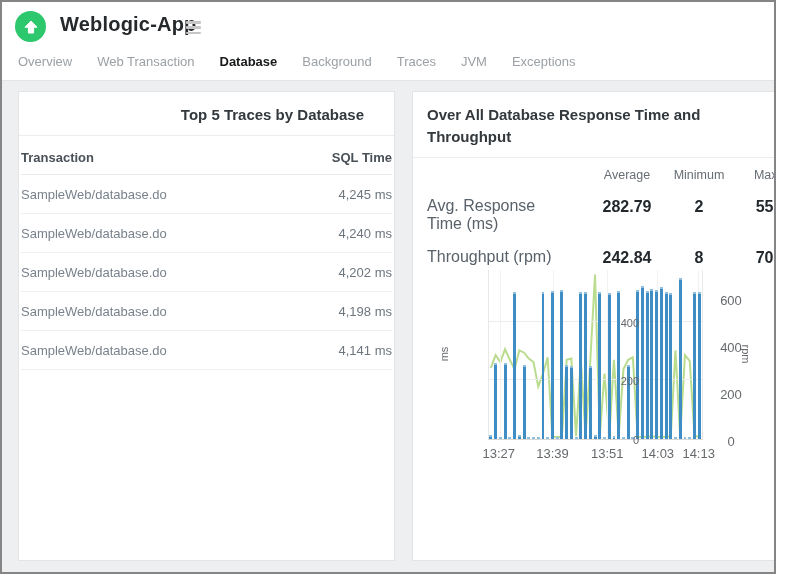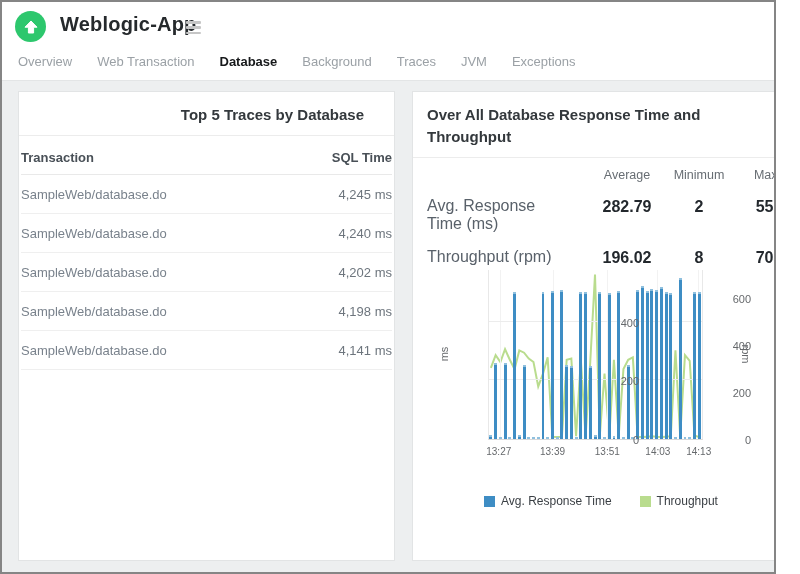--- a/index.html
+++ b/index.html
@@ -57,24 +57,24 @@
   .chart { position: absolute; left: 0; top: 168px; width: 378px; height: 260px; }
   .plot { position: absolute; left: 75px; top: 10px; width: 215px; height: 170px;
           border-left: 1px solid #e8e8e8; border-right: 1px solid #e8e8e8;
           border-bottom: 1px solid #d8d8d8; }
   .gridline-h { position: absolute; left: 0; right: 0; height: 1px; background: #ececec; }
   .gridline-v { position: absolute; top: 0; bottom: 0; width: 1px; background: #f2f2f2; }
   .bar { position: absolute; bottom: 0; background: #3e8dc4; border-top: 2px solid #8fc0de; }
   .line-svg { position: absolute; left: 0; top: 0; width: 100%; height: 100%; overflow: visible; }
   .ytick-l { position: absolute; right: 152px; width: 60px; text-align: right;
              font-size: 11px; color: #66696c; }
-  .ytick-r { position: absolute; left: 298px; width: 40px; text-align: right;
-             font-size: 11px; color: #66696c; }
+  .ytick-r { position: absolute; left: 298px; width: 40px; text-align: center;
+             font-size: 13px; color: #66696c; }
   .xtick { position: absolute; top: 186px; transform: translateX(-50%);
-           font-size: 10px; color: #66696c; }
+           font-size: 13px; color: #66696c; }
   .axis-label { position: absolute; font-size: 11px; color: #66696c; }
   .axis-ms  { left: 24px;  top: 88px; transform: rotate(-90deg); }
   .axis-rpm { left: 324px; top: 88px; transform: rotate(90deg); }
 
   
   .legend { position: absolute; left: 0; top: 402px; width: 100%; display: flex;
             justify-content: center; gap: 28px; }
   .legend-item { display: flex; align-items: center; gap: 6px; font-size: 12px;
                  color: #3a3f44; cursor: pointer; }
   .legend-swatch { width: 11px; height: 11px; display: inline-block; }
@@ -147,21 +147,21 @@
       <div class="stats">
           <span class="shead"></span>
           <span class="shead">Average</span>
           <span class="shead">Minimum</span>
           <span class="shead maxcol">Maximum</span>
           <span class="slabel">Avg. Response Time (ms)</span>
           <span class="sval">282.79</span>
           <span class="sval">2</span>
           <span class="sval">556</span>
           <span class="slabel">Throughput (rpm)</span>
-          <span class="sval">196.02</span>
+          <span class="sval">242.84</span>
           <span class="sval">8</span>
           <span class="sval">706</span>
         </div>
 
       <div class="chart">
         <div class="axis-label axis-ms">ms</div>
         <div class="axis-label axis-rpm">rpm</div>
         <div class="plot">
           <svg class="line-svg" viewBox="0 0 215 170" preserveAspectRatio="none">
               <polyline points="1.9,98.5 6.7,85.6 11.5,92.6 16.2,79.7 21.0,90.3 25.8,99.7 30.6,80.9 35.4,83.2 40.1,89.1 44.9,92.6 49.7,117.2 54.5,104.3 59.2,87.9 64.0,167.7 68.8,168.1 73.6,167.7 78.4,90.3 83.1,89.1 87.9,167.2 92.7,90.3 97.5,167.7 102.2,92.6 107.0,4.5 111.8,167.2 116.6,104.3 121.4,168.1 126.1,90.3 130.9,167.2 135.7,99.7 140.5,90.3 145.2,87.9 150.0,167.7 154.8,168.1 159.6,167.7 164.4,167.2 169.1,167.7 173.9,168.1 178.7,167.7 183.5,167.2 188.2,80.9 193.0,167.7 197.8,85.6 202.6,91.4 207.4,166.5 212.1,168.1" fill="none" stroke="#b9dc8e" stroke-width="2" vector-effect="non-scaling-stroke"></polyline>
@@ -226,26 +226,16 @@
           <div class="ytick-r" style="top: 127.103px;">200</div>
           <div class="ytick-r" style="top: 80.2069px;">400</div>
           <div class="ytick-r" style="top: 33.3103px;">600</div>
           <div class="xtick" style="left: 85.75px;">13:27</div>
           <div class="xtick" style="left: 139.5px;">13:39</div>
           <div class="xtick" style="left: 194.325px;">13:51</div>
           <div class="xtick" style="left: 244.85px;">14:03</div>
           <div class="xtick" style="left: 285.7px;">14:13</div>
         </div>
 
-      <div class="legend">
-          <div class="legend-item">
-            <span class="legend-swatch" style="background: rgb(62, 141, 196);"></span>
-            <span>Avg. Response Time</span>
-          </div>
-          <div class="legend-item">
-            <span class="legend-swatch" style="background: rgb(185, 220, 142);"></span>
-            <span>Throughput</span>
-          </div>
-        </div>
     </div>
 
   </div>
 </div>
 
 </body></html>

